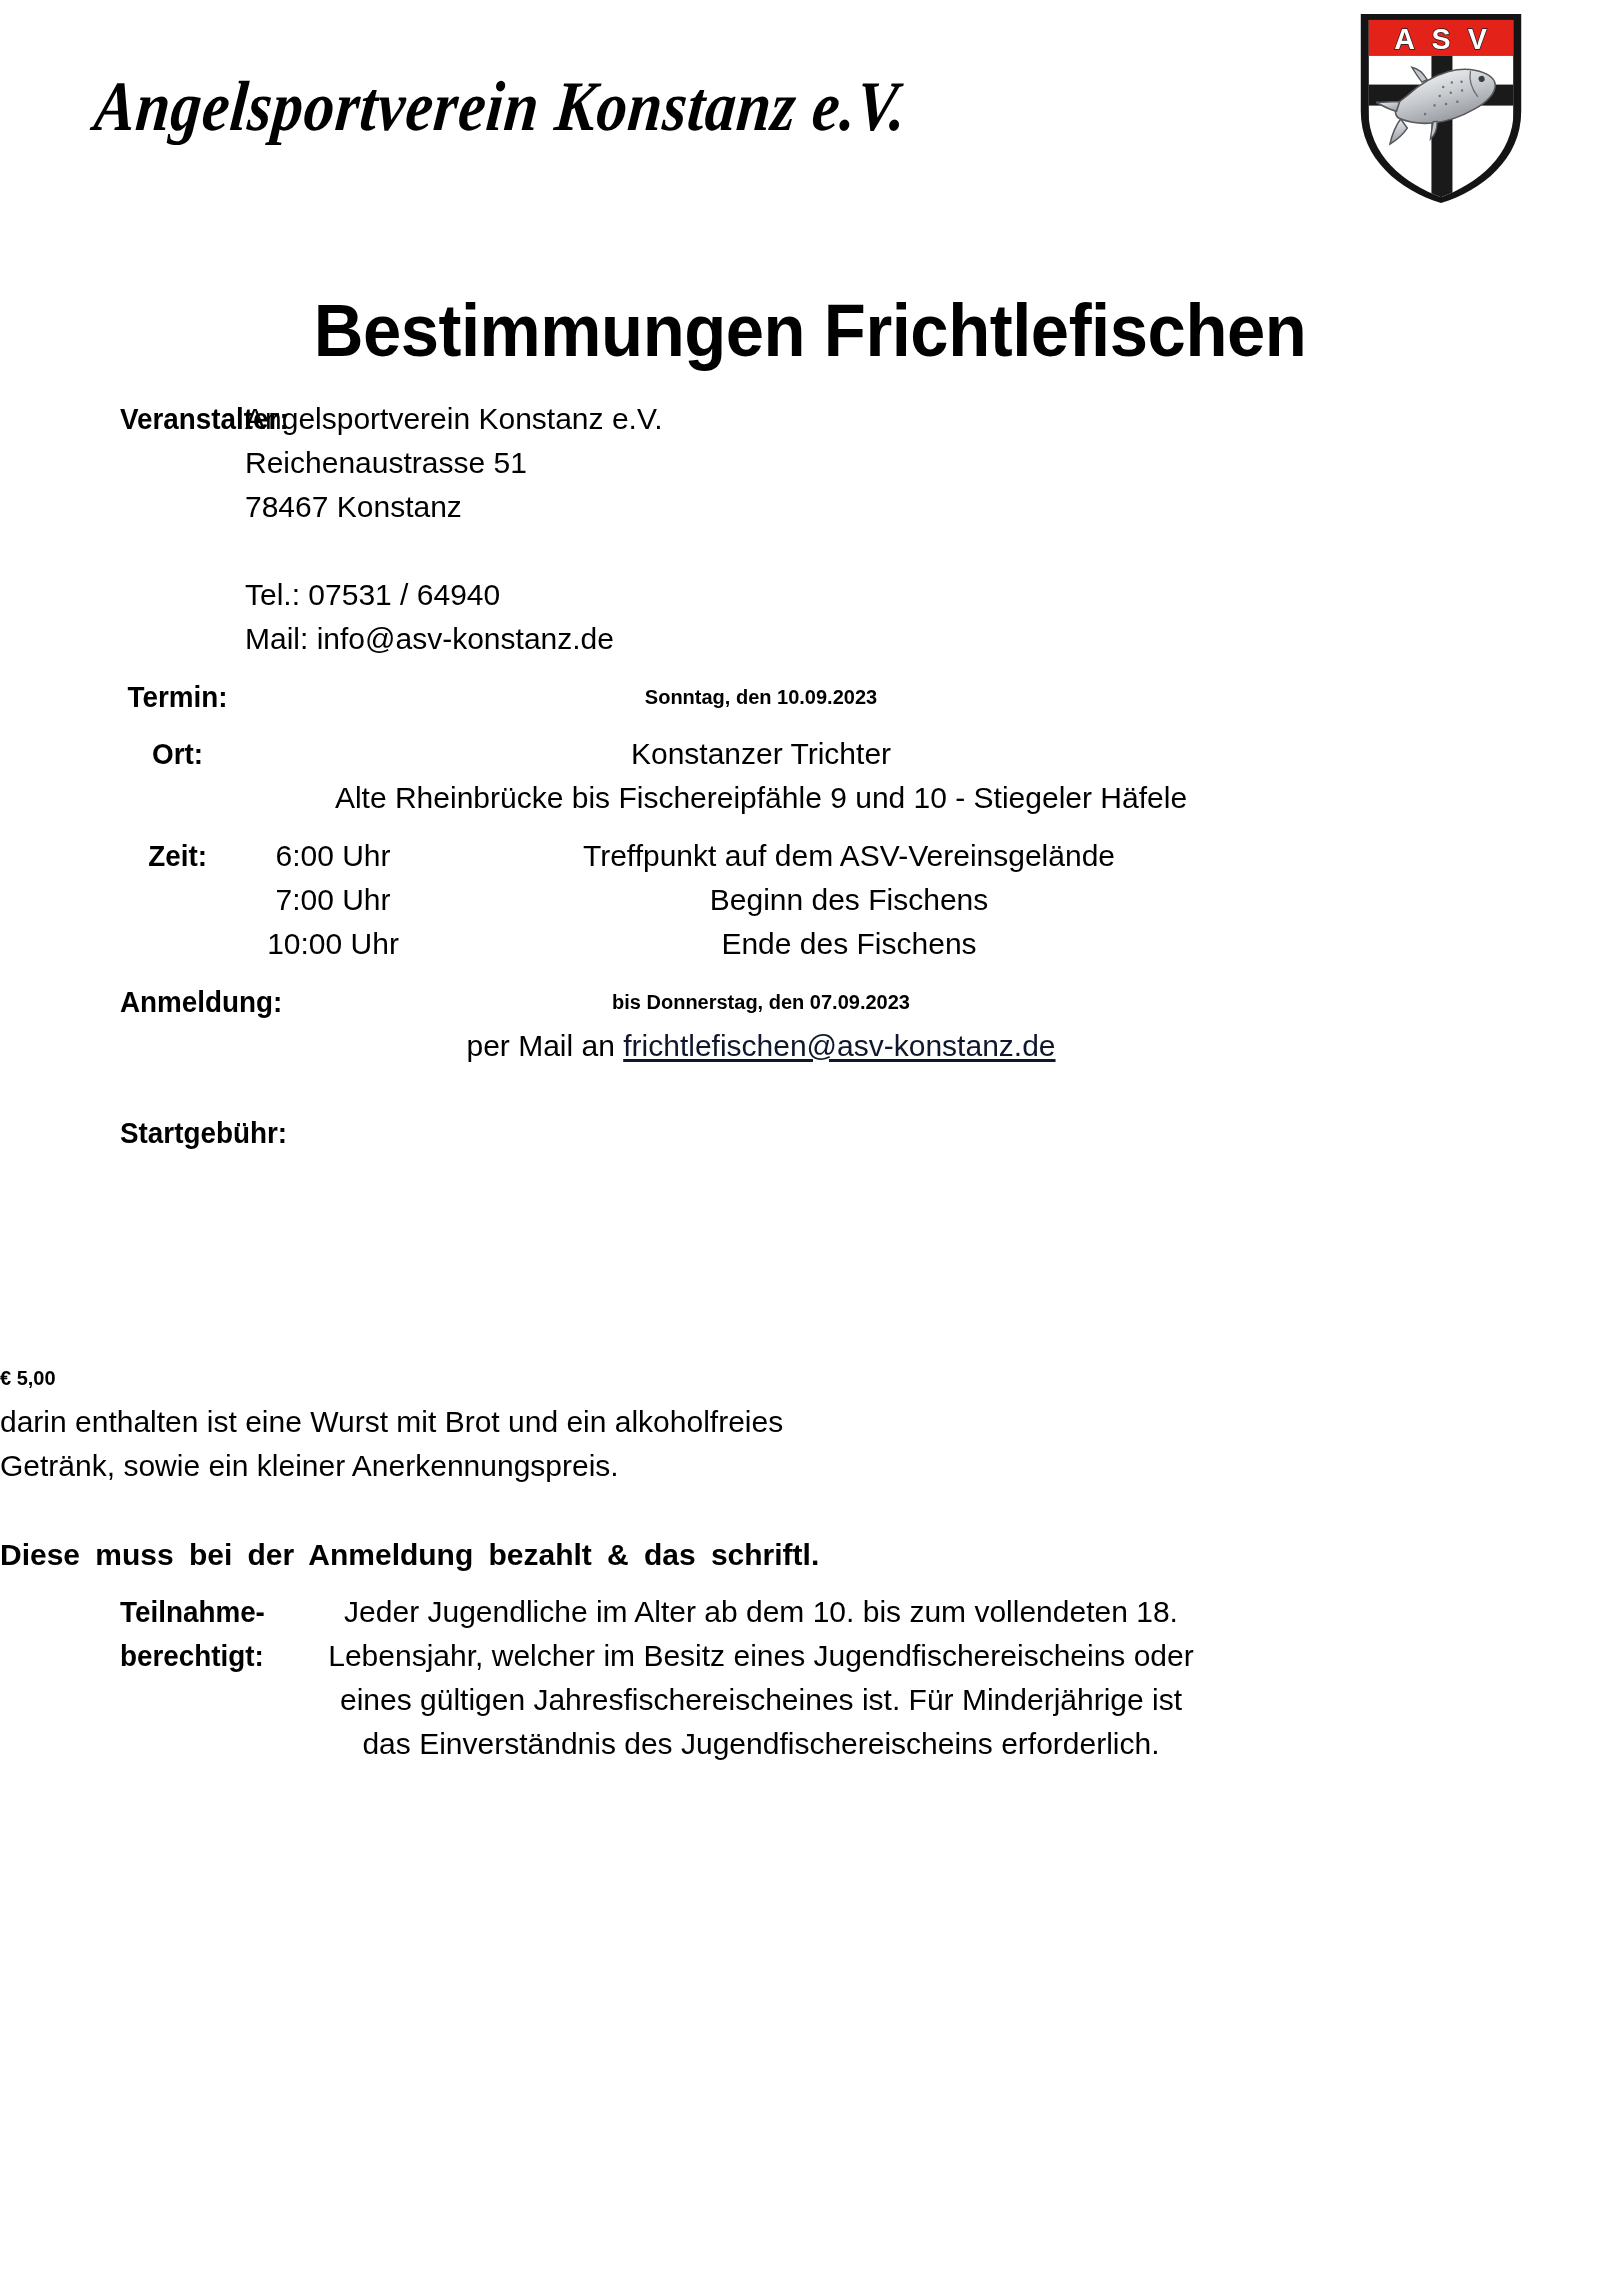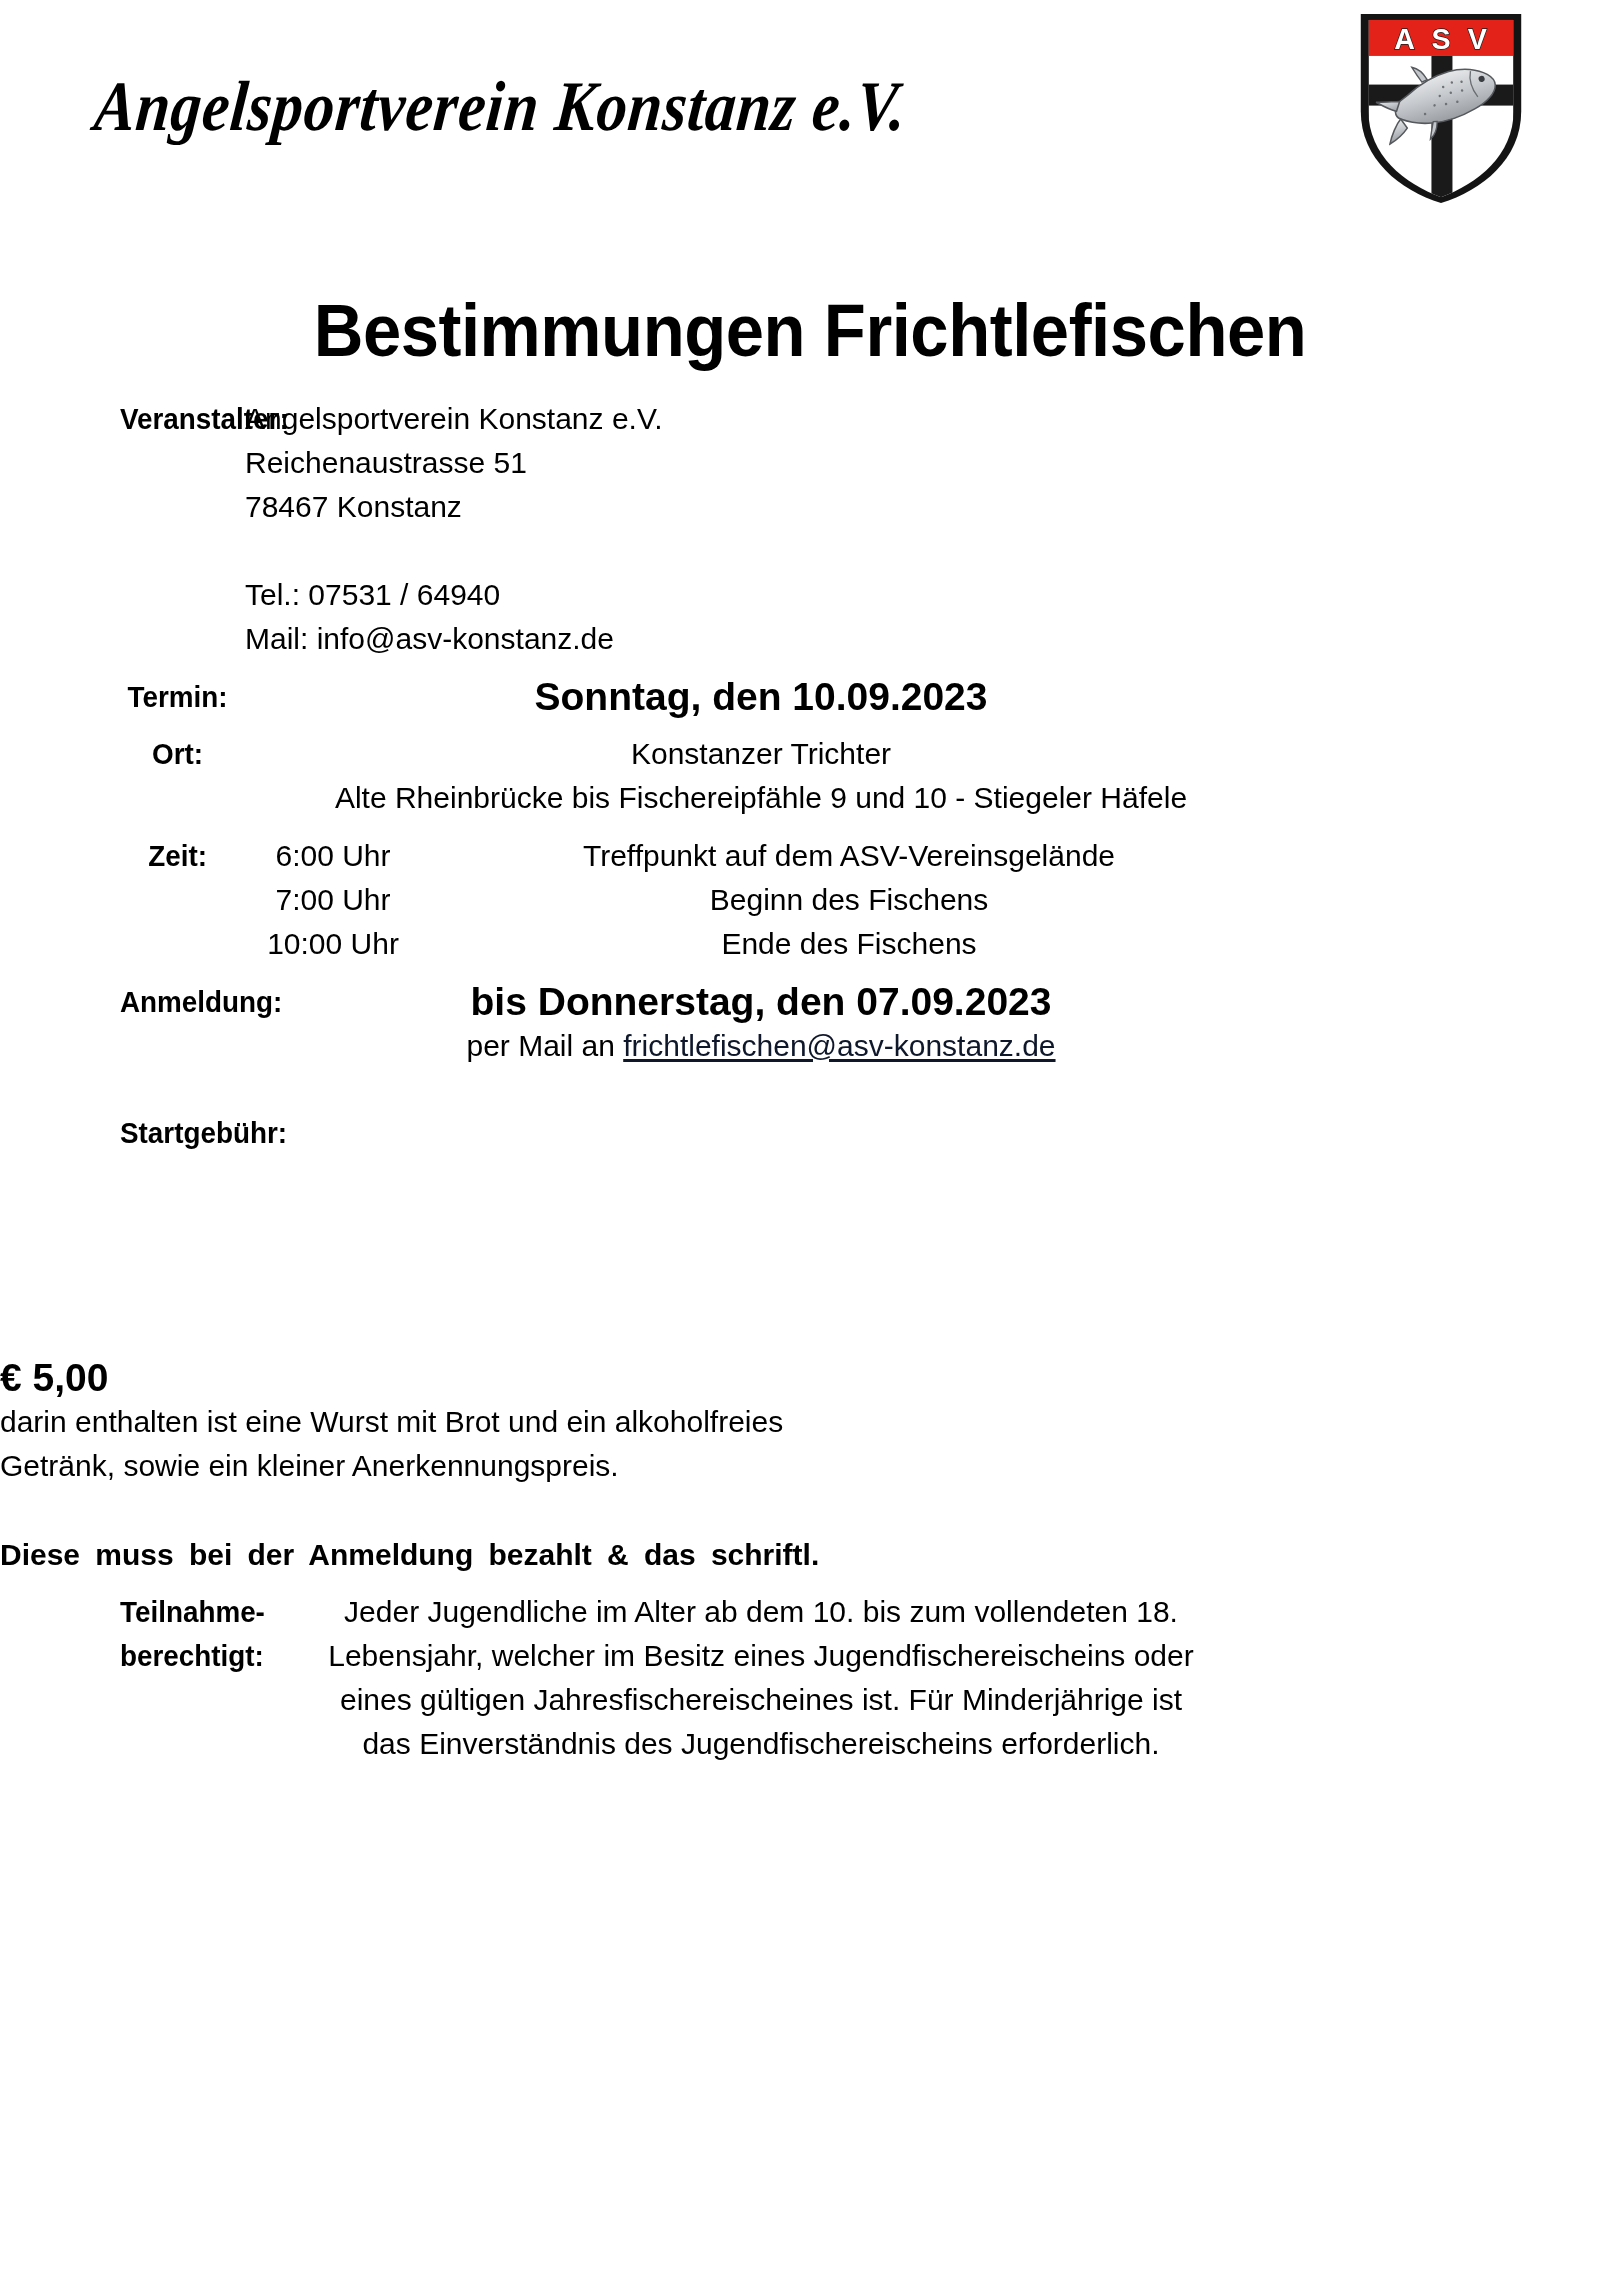--- a/index.html
+++ b/index.html
@@ -105,21 +105,21 @@
     flex: 1 1 auto;
     font-size: 30px;
     line-height: 44px;
     padding-right: 59px;
   }
   .value .ln { display: block; white-space: nowrap; }
   .value .spacer { display: block; height: 44px; }
 
   .big-bold {
     font-weight: 700;
-    font-size: 39px;
+    font-size: 20px;
   }
 
   
   .time-table .trow { display: flex; }
   .time-table .tcell-time {
     flex: 0 0 176px;
     width: 176px;
   }
   .time-table .tcell-desc { flex: 1 1 auto; }
 

